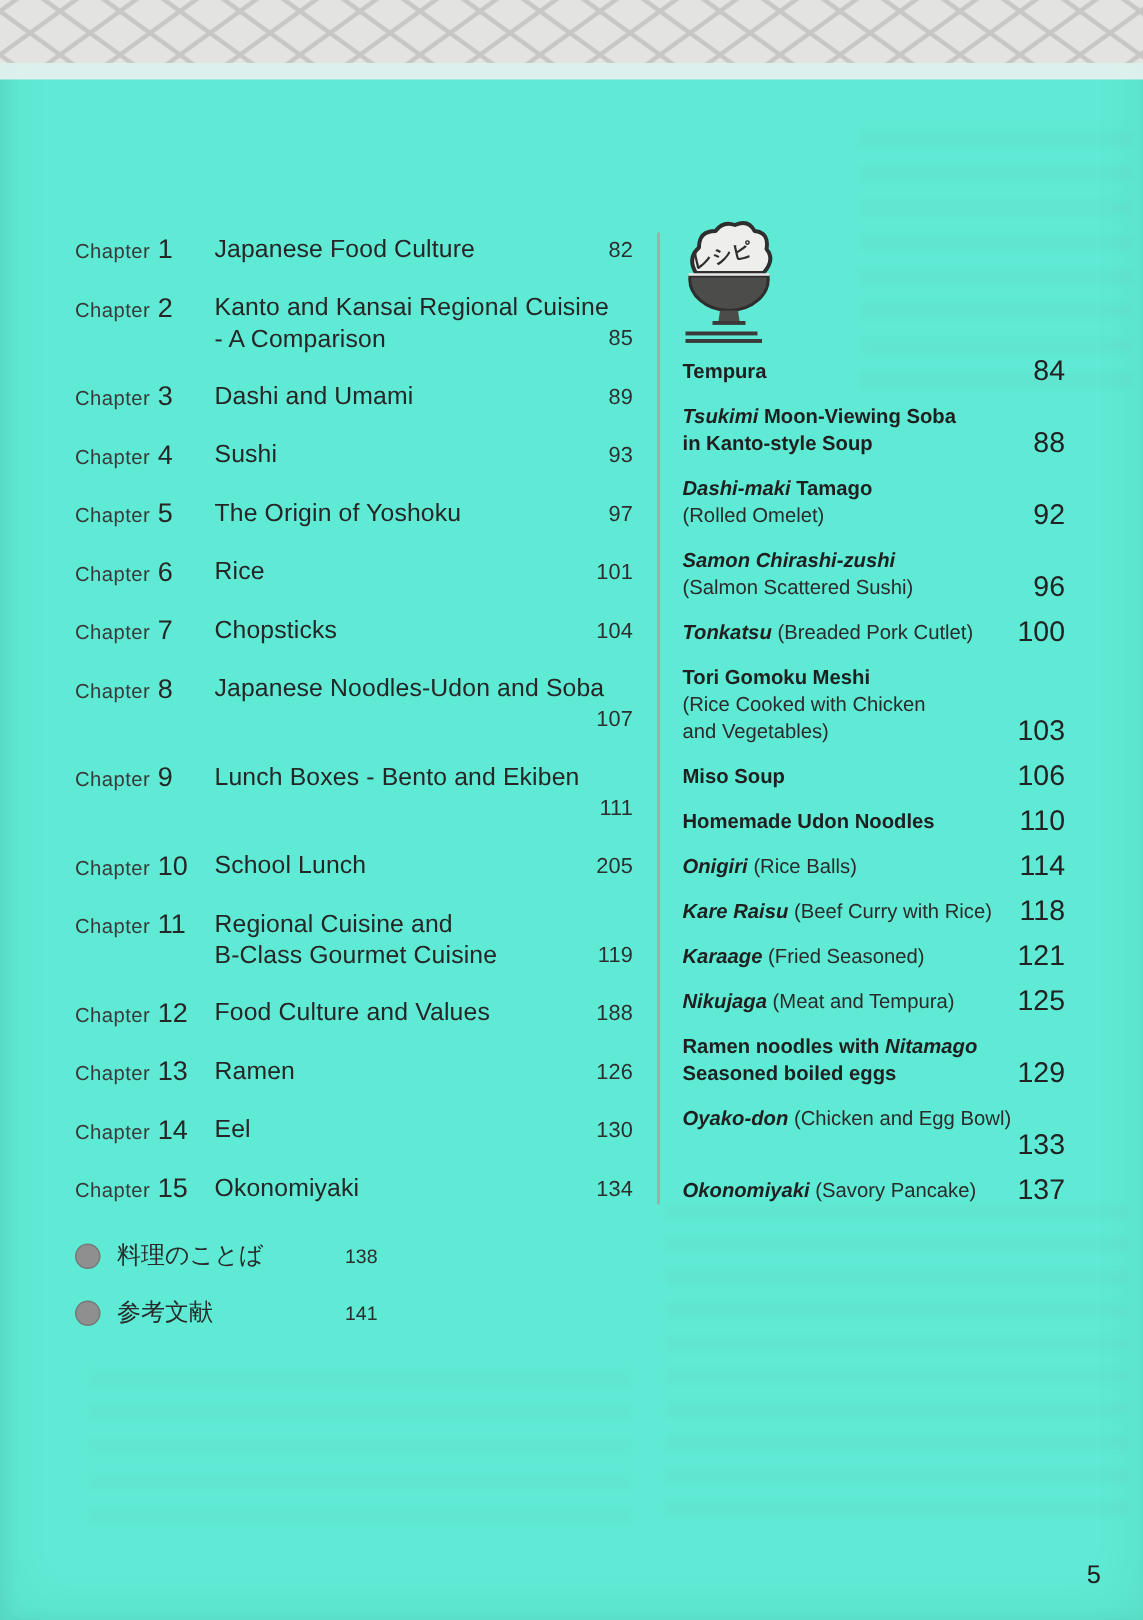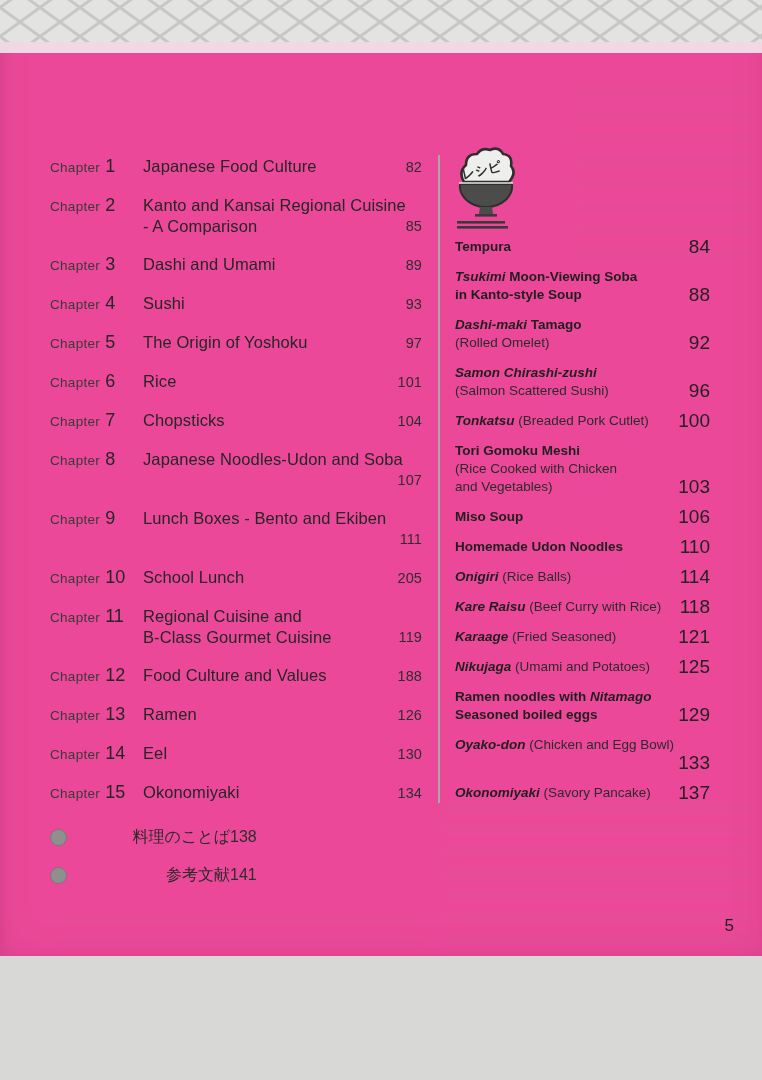--- a/index.html
+++ b/index.html
@@ -1,18 +1,18 @@
 <!DOCTYPE html>
 <html><head>
 <meta charset="utf-8">
 <style>
   html,body{margin:0;padding:0;background:#d8d8d7;}
   .page{
-    position:relative;width:762px;height:956px;overflow:hidden;
-    background:#ec4899;
+    position:relative;width:762px;height:1080px;overflow:hidden;
+    background:#5eead4;
     font-family:"Liberation Sans","DejaVu Sans",sans-serif;
     color:#262626;
     box-shadow:inset 0 0 40px rgba(0,0,0,0.06), inset 4px 0 10px rgba(0,0,0,0.05);
   }
   .lattice{position:absolute;top:0;left:0;display:block;}
   .bright-strip{position:absolute;top:42px;left:0;right:0;height:11px;background:#f2f2f1;opacity:.85;}
 
   
   .bleed{position:absolute;filter:blur(2px);pointer-events:none;}
   .bleed-top{right:8px;top:88px;width:180px;height:170px;opacity:.05;
@@ -40,22 +40,22 @@
   .s-b{font-weight:bold;}
   .s-bi{font-weight:bold;font-style:italic;}
   .s-r{font-weight:normal;color:#2b2b2b;}
   .recipe-item .pg{position:absolute;right:0;bottom:0;font-size:19px;line-height:18px;font-weight:normal;color:#222;}
 
   
   .appendix{position:absolute;left:50px;top:826px;}
   .app-row{display:flex;align-items:center;margin-bottom:16px;height:22px;}
   .bullet{width:17px;height:17px;border-radius:50%;background:#8f8f8f;border:1px solid #787878;
     margin-right:11px;flex:none;box-sizing:border-box;}
-  .app-text{width:152px;font-size:16px;color:#2a2a2a;font-family:"Liberation Sans","DejaVu Sans",sans-serif;text-align:right;}
-  .app-pg{font-size:16px;color:#2e2e2e;}
+  .app-text{width:152px;font-size:16px;color:#2a2a2a;font-family:"Liberation Sans","DejaVu Sans",sans-serif;}
+  .app-pg{font-size:13px;color:#2e2e2e;}
 
   .folio{position:absolute;right:28px;bottom:20px;font-size:17px;color:#1f1f1f;}
 </style>
 </head>
 <body>
 
 <div class="page">
 
   <svg class="lattice" width="762" height="42" aria-hidden="true">
     <defs>
@@ -158,21 +158,21 @@
         <div class="recipe-item"><span class="s-bi">Tsukimi</span><span class="s-b"> Moon-Viewing Soba</span><br><span class="s-b">in Kanto-style Soup</span><span class="pg">88</span></div>
         <div class="recipe-item"><span class="s-bi">Dashi-maki</span><span class="s-b"> Tamago</span><br><span class="s-r">(Rolled Omelet)</span><span class="pg">92</span></div>
         <div class="recipe-item"><span class="s-bi">Samon Chirashi-zushi</span><br><span class="s-r">(Salmon Scattered Sushi)</span><span class="pg">96</span></div>
         <div class="recipe-item"><span class="s-bi">Tonkatsu</span><span class="s-r"> (Breaded Pork Cutlet)</span><span class="pg">100</span></div>
         <div class="recipe-item"><span class="s-b">Tori Gomoku Meshi</span><br><span class="s-r">(Rice Cooked with Chicken</span><br><span class="s-r">and Vegetables)</span><span class="pg">103</span></div>
         <div class="recipe-item"><span class="s-b">Miso Soup</span><span class="pg">106</span></div>
         <div class="recipe-item"><span class="s-b">Homemade Udon Noodles</span><span class="pg">110</span></div>
         <div class="recipe-item"><span class="s-bi">Onigiri</span><span class="s-r"> (Rice Balls)</span><span class="pg">114</span></div>
         <div class="recipe-item"><span class="s-bi">Kare Raisu</span><span class="s-r"> (Beef Curry with Rice)</span><span class="pg">118</span></div>
         <div class="recipe-item"><span class="s-bi">Karaage</span><span class="s-r"> (Fried Seasoned)</span><span class="pg">121</span></div>
-        <div class="recipe-item"><span class="s-bi">Nikujaga</span><span class="s-r"> (Umami and Potatoes)</span><span class="pg">125</span></div>
+        <div class="recipe-item"><span class="s-bi">Nikujaga</span><span class="s-r"> (Meat and Tempura)</span><span class="pg">125</span></div>
         <div class="recipe-item"><span class="s-b">Ramen noodles with </span><span class="s-bi">Nitamago</span><br><span class="s-b">Seasoned boiled eggs</span><span class="pg">129</span></div>
         <div class="recipe-item"><span class="s-bi">Oyako-don</span><span class="s-r"> (Chicken and Egg Bowl)</span><br>&nbsp;<span class="pg">133</span></div>
         <div class="recipe-item"><span class="s-bi">Okonomiyaki</span><span class="s-r"> (Savory Pancake)</span><span class="pg">137</span></div>
       </div>
   </div>
 
   <div class="appendix">
       <div class="app-row">
         <span class="bullet"></span>
         <span class="app-text">料理のことば</span>

